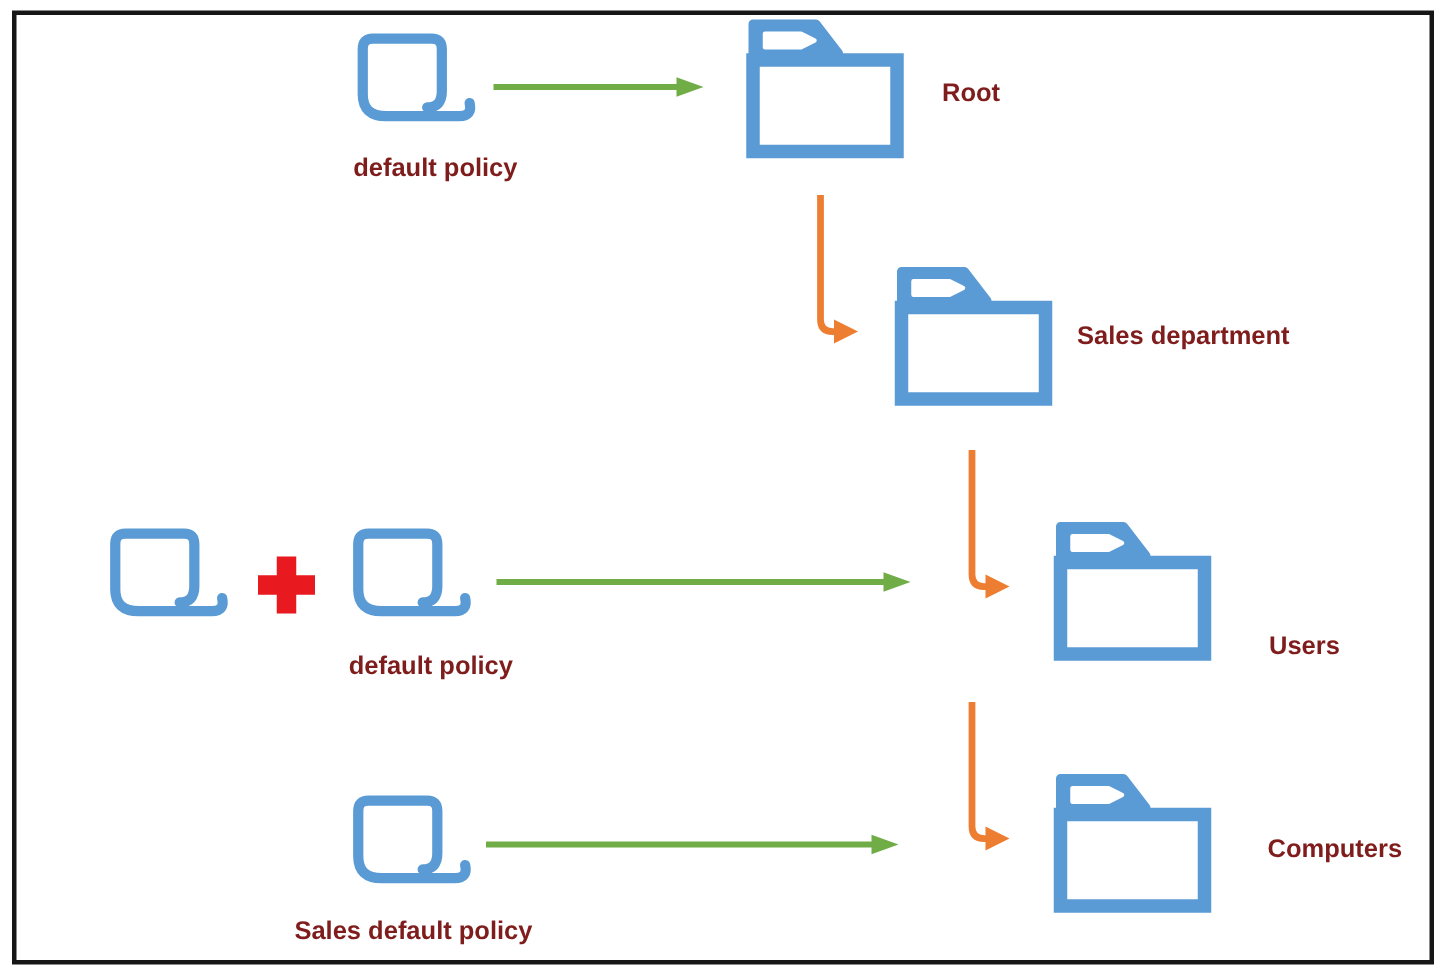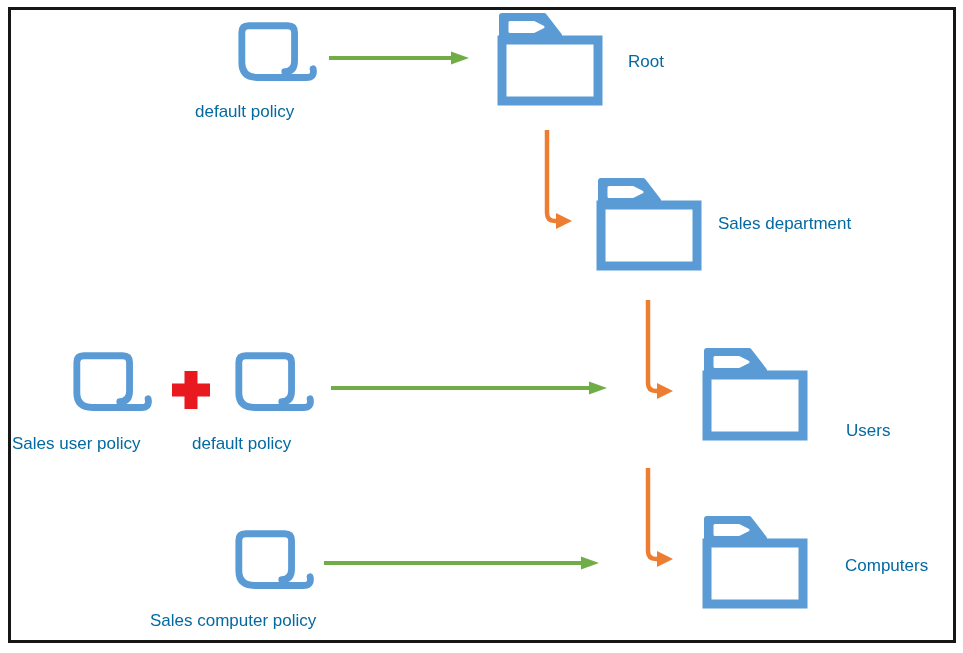--- a/index.html
+++ b/index.html
@@ -7,24 +7,24 @@
     position:relative;width:963px;height:653px;background:#fff;overflow:hidden;
     font-family:"Liberation Sans",sans-serif;
   }
   .frame{
     position:absolute;left:8px;top:7px;width:948px;height:636px;
     box-sizing:border-box;border:3px solid #161616;background:#fff;
   }
   .abs{position:absolute;}
   .label{
     position:absolute;
-    font-weight:normal;font-size:17px;line-height:21px;
-    color:#0369a1;white-space:nowrap;
+    font-weight:bold;font-size:17px;line-height:21px;
+    color:#7f1d1d;white-space:nowrap;
   }
-  .label.centered{text-align:left;}
+  .label.centered{text-align:right;}
   svg{display:block;}
 </style>
 </head>
 <body>
 
 <div class="canvas">
   <div class="frame"></div>
 
   <svg class="abs" style="left:231px;top:16px;" width="90" height="82" viewBox="0 0 92 84">
     <path d="M 55 57 Q 65 57 65 46 L 65 17 Q 65 10 58 10 L 18 10 Q 11 10 11 17 L 11 48 Q 11 63 27 63 L 77 63 Q 86 63 84 54" fill="none" stroke="#5B9BD5" stroke-width="7" stroke-linecap="round" stroke-linejoin="round"></path>
@@ -56,21 +56,20 @@
   <div class="label" style="left:718px;top:213px;text-align:right;">Sales department</div>
 
   <svg class="abs" style="left:643px;top:298px;" width="32" height="104" viewBox="0 0 32 104">
     <path d="M5 2 V85 Q5 93 13 93 H15" fill="none" stroke="#ED7D31" stroke-width="4.5"></path>
     <polygon points="14,85 30,93 14,101" fill="#ED7D31"></polygon>
   </svg>
 
   <svg class="abs" style="left:66px;top:346px;" width="90" height="82" viewBox="0 0 92 84">
     <path d="M 55 57 Q 65 57 65 46 L 65 17 Q 65 10 58 10 L 18 10 Q 11 10 11 17 L 11 48 Q 11 63 27 63 L 77 63 Q 86 63 84 54" fill="none" stroke="#5B9BD5" stroke-width="7" stroke-linecap="round" stroke-linejoin="round"></path>
   </svg>
-  <div class="label centered" style="left:12px;top:433px;width:172px;">Sales user policy</div>
 
   <svg class="abs" style="left:168px;top:367px;" width="46" height="46" viewBox="0 0 46 46">
     <path d="M23 4 V42 M4 23 H42" stroke="#E8191F" stroke-width="13"></path>
   </svg>
 
   <svg class="abs" style="left:228px;top:346px;" width="90" height="82" viewBox="0 0 92 84">
     <path d="M 55 57 Q 65 57 65 46 L 65 17 Q 65 10 58 10 L 18 10 Q 11 10 11 17 L 11 48 Q 11 63 27 63 L 77 63 Q 86 63 84 54" fill="none" stroke="#5B9BD5" stroke-width="7" stroke-linecap="round" stroke-linejoin="round"></path>
   </svg>
   <div class="label centered" style="left:192px;top:433px;width:150px;">default policy</div>
 
@@ -87,21 +86,21 @@
   <div class="label" style="left:846px;top:385px;margin-top:35px;">Users</div>
 
   <svg class="abs" style="left:643px;top:466px;" width="32" height="104" viewBox="0 0 32 104">
     <path d="M5 2 V85 Q5 93 13 93 H15" fill="none" stroke="#ED7D31" stroke-width="4.5"></path>
     <polygon points="14,85 30,93 14,101" fill="#ED7D31"></polygon>
   </svg>
 
   <svg class="abs" style="left:228px;top:524px;" width="90" height="82" viewBox="0 0 92 84">
     <path d="M 55 57 Q 65 57 65 46 L 65 17 Q 65 10 58 10 L 18 10 Q 11 10 11 17 L 11 48 Q 11 63 27 63 L 77 63 Q 86 63 84 54" fill="none" stroke="#5B9BD5" stroke-width="7" stroke-linecap="round" stroke-linejoin="round"></path>
   </svg>
-  <div class="label centered" style="left:150px;top:610px;width:205px;">Sales computer policy</div>
+  <div class="label centered" style="left:150px;top:610px;width:205px;">Sales default policy</div>
 
   <svg class="abs" style="left:323px;top:555px;" width="277" height="16" viewBox="0 0 277 16">
     <line x1="1" y1="8" x2="259" y2="8" stroke="#70AD47" stroke-width="4"></line>
     <polygon points="258,1.5 276,8 258,14.5" fill="#70AD47"></polygon>
   </svg>
 
   <svg class="abs" style="left:699px;top:515px;" width="112" height="97" viewBox="0 0 112 97">
     <rect x="8" y="28" width="96" height="61" fill="#fff" stroke="#5B9BD5" stroke-width="9"></rect>
     <path d="M8 4 H50 L65 23.5 H8 Z" fill="#5B9BD5" stroke="#5B9BD5" stroke-width="6" stroke-linejoin="round"></path>
     <polygon points="16,10.5 40,10.5 49,15 40,19.5 16,19.5" fill="#fff" stroke="#fff" stroke-width="3" stroke-linejoin="round"></polygon>

